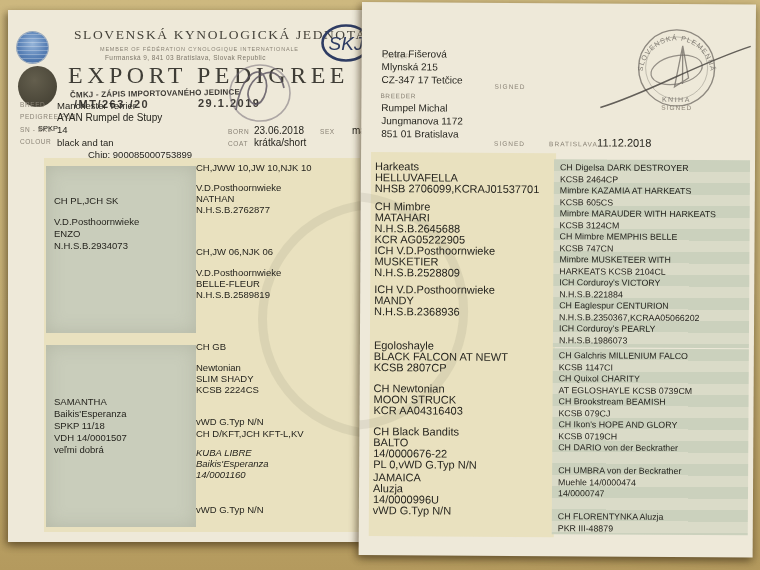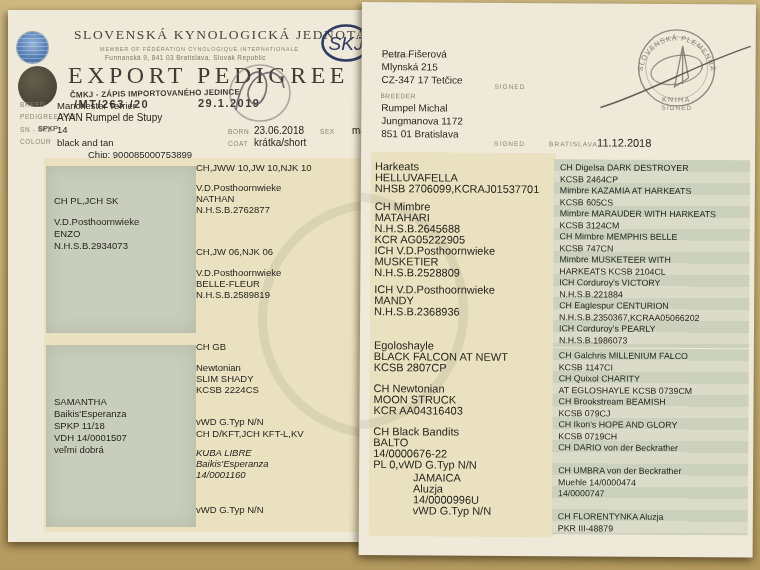--- a/index.html
+++ b/index.html
@@ -208,21 +208,21 @@
         <div>CH Newtonian</div>
         <div>MOON STRUCK</div>
         <div>KCR AA04316403</div>
       </div>
     <div class="entry" style="left:14px;top:424px;">
         <div>CH Black Bandits</div>
         <div>BALTO</div>
         <div>14/0000676-22</div>
         <div>PL 0,vWD G.Typ N/N</div>
       </div>
-    <div class="entry" style="left:14px;top:470px;margin-left:40px;">
+    <div class="entry" style="left:14px;top:470px;">
         <div>JAMAICA</div>
         <div>Aluzja</div>
         <div>14/0000996U</div>
         <div>vWD G.Typ N/N</div>
       </div>
 
     <div class="e4" style="top:159px;">
         <div>CH Digelsa DARK DESTROYER</div>
         <div>KCSB 2464CP</div>
       </div>

